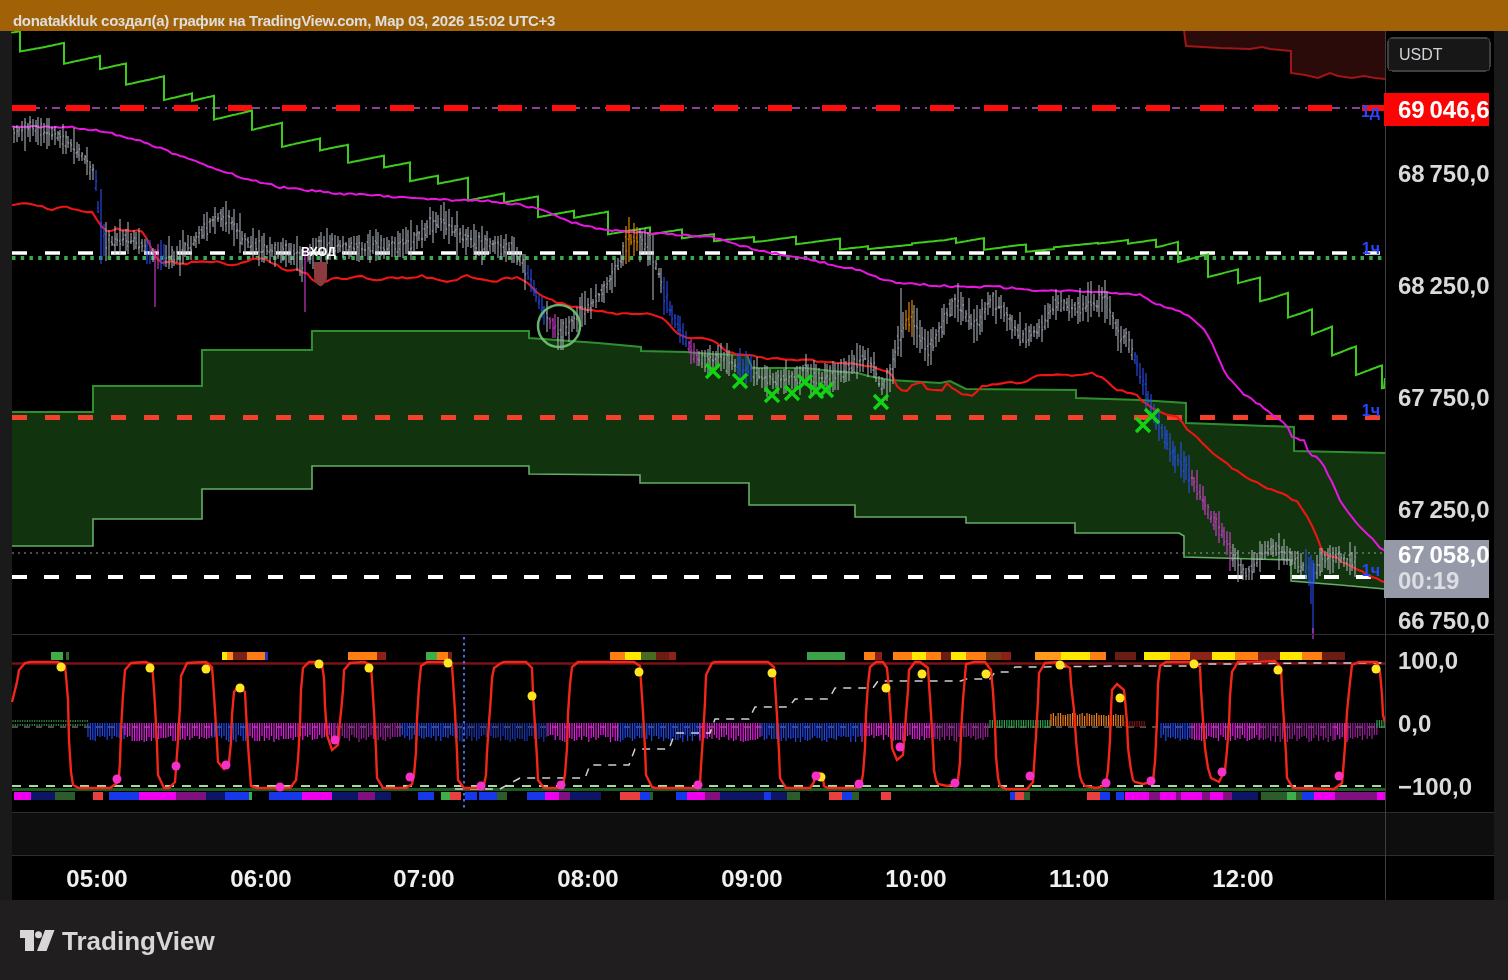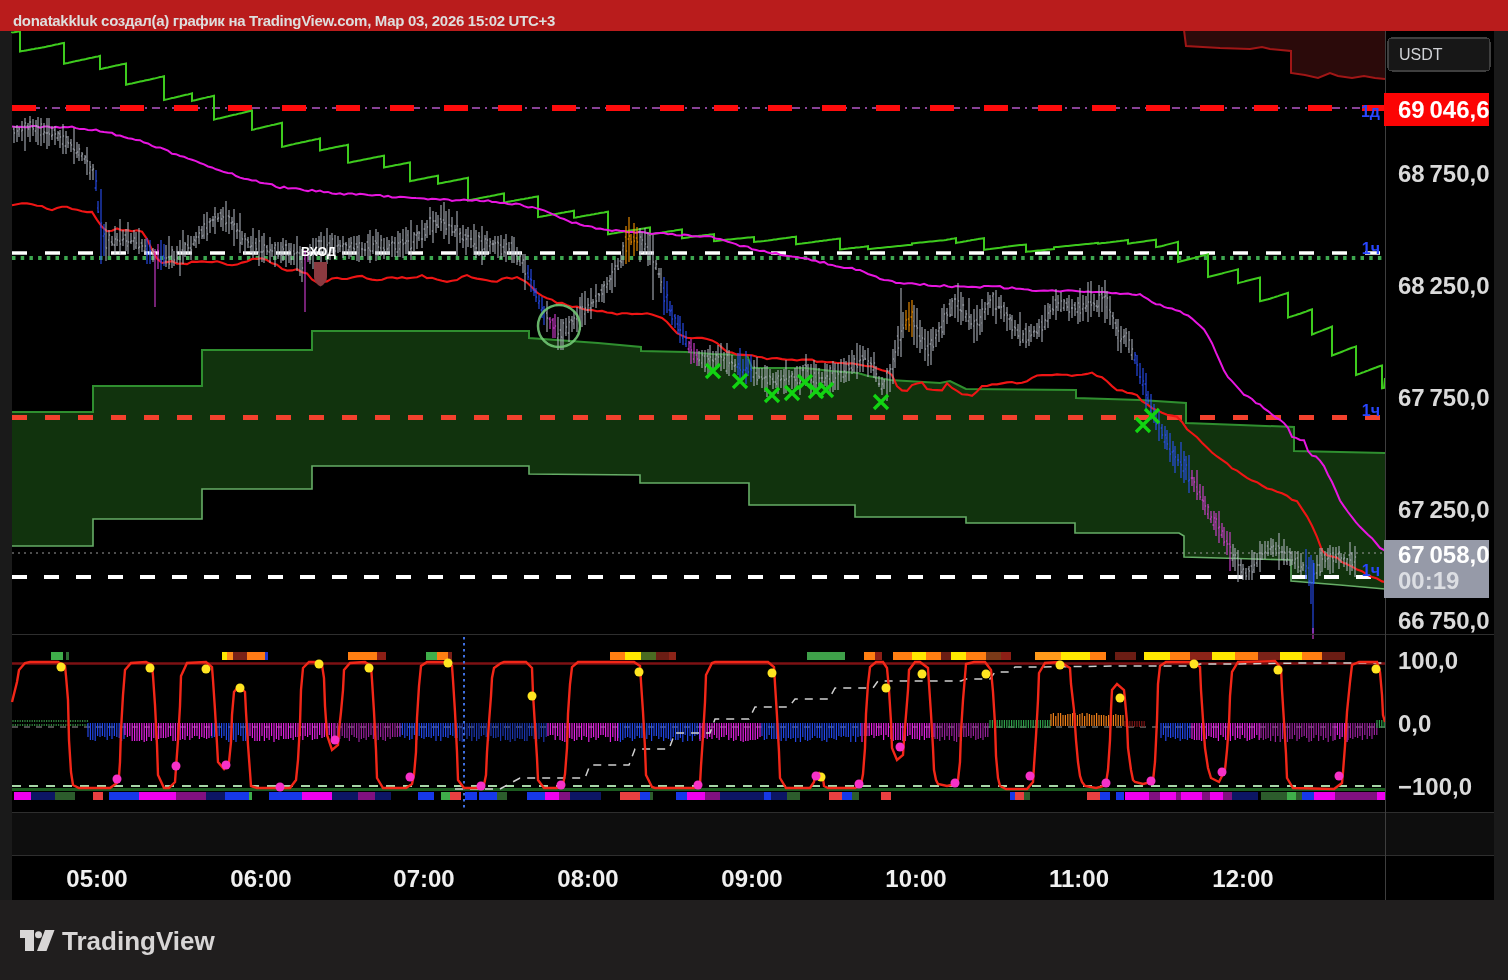--- a/index.html
+++ b/index.html
@@ -1,13 +1,13 @@
 <!DOCTYPE html>
 <html><head><meta charset="utf-8"><style>html,body{margin:0;padding:0;background:#1a1a1a;width:1508px;height:980px;overflow:hidden;font-family:"Liberation Sans",sans-serif;}.abs{position:absolute;}</style></head><body>
-<div class="abs" style="left:0;top:0;width:1508px;height:31px;background:#b91c1c;color:#dededd;font-size:15px;font-weight:bold;letter-spacing:-0.3px;line-height:1;padding:13px 0 0 13px;box-sizing:border-box;z-index:3;">donatakkluk создал(а) график на TradingView.com, Мар 03, 2026 15:02 UTC+3</div>
+<div class="abs" style="left:0;top:0;width:1508px;height:31px;background:#a16207;color:#dededd;font-size:15px;font-weight:bold;letter-spacing:-0.3px;line-height:1;padding:13px 0 0 13px;box-sizing:border-box;z-index:3;">donatakkluk создал(а) график на TradingView.com, Мар 03, 2026 15:02 UTC+3</div>
 <svg class="abs" style="left:0;top:30px" width="1508" height="870" viewBox="0 30 1508 870" shape-rendering="crispEdges">
     <g shape-rendering="auto">
       <rect x="12" y="30" width="1482" height="870" fill="#000"></rect>
       <path d="M1184,30 L1186,46 1220,48 1250,49 1262,47 1270,49 1291,51 1291,73 1305,75 1318,78 1330,73 1338,76 1352,78 1364,76 1375,78 1385,79 L1385,30 Z" fill="#2b0a0a"></path>
       <path d="M1184,30 L1186,46 1220,48 1250,49 1262,47 1270,49 1291,51 1291,73 1305,75 1318,78 1330,73 1338,76 1352,78 1364,76 1375,78 1385,79" fill="none" stroke="#a01616" stroke-width="2"></path>
       <polygon points="12,412 93,412 93,386 202,386 202,350 312,350 312,331 529,331 529,338 598,343 641,347 641,351 686,352 712,354 747,355 752,368 805,368 832,371 858,373 868,376 890,380 940,383 950,381 966,389 1076,390 1076,398 1140,400 1186,403 1186,423 1240,425 1294,427 1294,451 1340,452 1385,453 1385,589 1340,585 1291,581 1291,560 1184,557 1184,536 1179,533 1075,533 1075,523 966,523 966,517 855,517 855,505 749,505 749,483 640,483 640,475 529,474 529,466 312,466 312,489 202,489 202,519 93,519 93,546 12,546" fill="#11330d"></polygon>
       <polyline points="12,412.0 93,412.0 93,386.0 202,386.0 202,350.0 312,350.0 312,331.0 529,331.0 529,338.0 598,343.0 641,347.0 641,351.0 686,352.0 712,354.0 747,355.0 752,368.0 805,368.0 832,371.0 858,373.0 868,376.0 890,380.0 940,383.0 950,381.0 966,389.0 1076,390.0 1076,398.0 1140,400.0 1186,403.0 1186,423.0 1240,425.0 1294,427.0 1294,451.0 1340,452.0 1385,453.0" fill="none" stroke="#2f8f2f" stroke-width="2"></polyline>
       <polyline points="12,546.0 93,546.0 93,519.0 202,519.0 202,489.0 312,489.0 312,466.0 529,466.0 529,474.0 640,475.0 640,483.0 749,483.0 749,505.0 855,505.0 855,517.0 966,517.0 966,523.0 1075,523.0 1075,533.0 1179,533.0 1184,536.0 1184,557.0 1291,560.0 1291,581.0 1340,585.0 1385,589.0" fill="none" stroke="#66ad66" stroke-width="1.6"></polyline>
       <line x1="12" y1="108" x2="1385" y2="108" stroke="#b558c8" stroke-width="1.5" stroke-dasharray="8 5 2 5"></line>
       <line x1="12" y1="108" x2="1385" y2="108" stroke="#ff0c0c" stroke-width="6" stroke-dasharray="24 30"></line>

